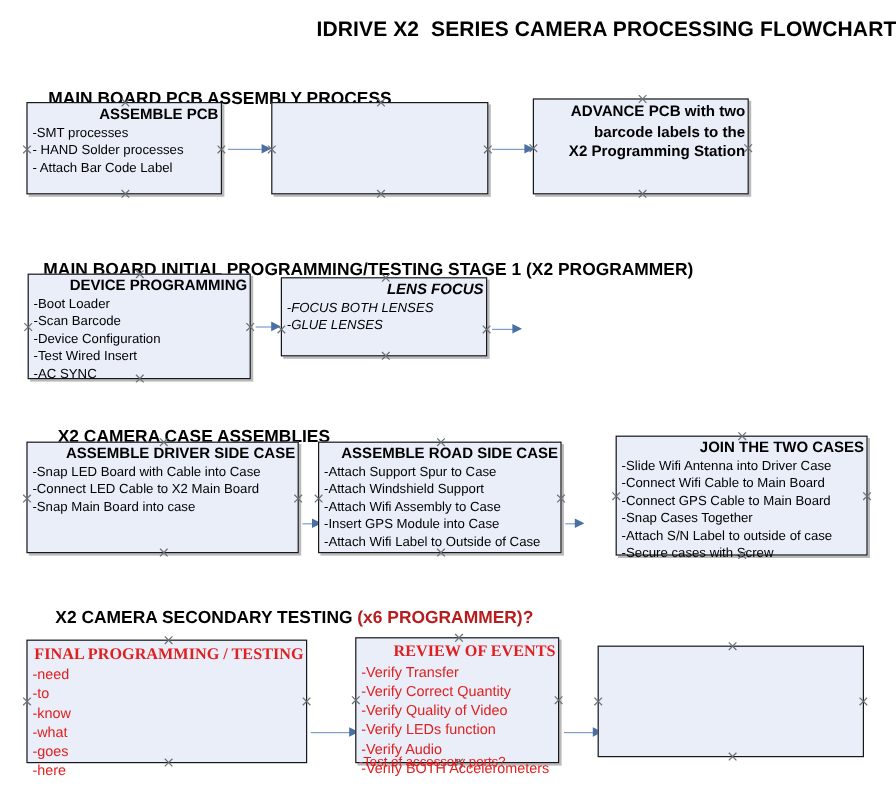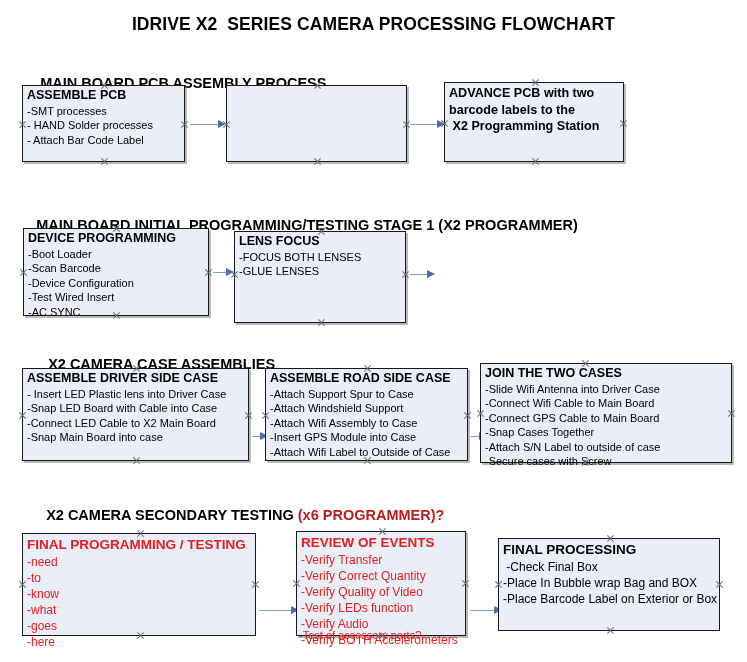--- a/index.html
+++ b/index.html
@@ -20,21 +20,21 @@
     position: absolute;
     inset: 0;
   }
 
   
   .doc-title {
     position: absolute;
     left: 0;
     top: 14px;
     width: 747px;
-    text-align: center;
+    text-align: right;
     font-size: 17.5px;
     font-weight: bold;
     letter-spacing: 0.1px;
     white-space: pre;
   }
   .section-title {
     position: absolute;
     font-size: 14.5px;
     font-weight: bold;
     white-space: pre;
@@ -60,33 +60,35 @@
     left: 4px;
     top: 2px;
     right: 2px;
   }
   .node-title {
     font-size: 12.5px;
     font-weight: bold;
     line-height: 15px;
     white-space: pre;
     margin-bottom: 1px;
+    text-align: right;
   }
   .node-line {
     font-size: 11px;
     line-height: 14.4px;
     white-space: pre;
   }
   .node.red .node-title,
   .node.red .node-line {
     color: #e02020;
   }
   .node.big-title .node-title {
     font-size: 13.5px;
     line-height: 17px;
+    font-family: Liberation Serif, serif;
   }
   .node.big-body .node-line {
     font-size: 12px;
     line-height: 16px;
   }
   .node.title-multiline .node-title {
     font-size: 12.6px;
     line-height: 16.5px;
   }
 
@@ -198,21 +200,21 @@
     </div>
     <span class="xmark" style="left:88px; top:-5px;"></span>
     <span class="xmark" style="left:88px; bottom:-5px;"></span>
     <span class="xmark" style="left:-5px; top:39px;"></span>
     <span class="xmark" style="right:-5px; top:39px;"></span>
   </div>
 
   <div class="arrow-line" style="left:213px; top:272px; width:16px;"></div>
   <div class="arrow-head" style="left:226px; top:268px;"></div>
 
-  <div class="node" style="left:234px; top:231px; width:172px; height:92px;">
+  <div class="node" style="left:234px; top:231px; width:172px; height:66px;font-style:italic;">
     <div class="node-inner">
       <div class="node-title">LENS FOCUS</div>
       <div class="node-line">-FOCUS BOTH LENSES</div>
       <div class="node-line">-GLUE LENSES</div>
     </div>
     <span class="xmark" style="left:82px; top:-5px;"></span>
     <span class="xmark" style="left:82px; bottom:-5px;"></span>
     <span class="xmark" style="left:-5px; top:38px;"></span>
     <span class="xmark" style="right:-5px; top:38px;"></span>
   </div>
@@ -221,21 +223,20 @@
   <div class="arrow-head" style="left:427px; top:270px;"></div>
 
 
   <div class="section-title" style="left:32px; top:340px;">
     <span>X2 CAMERA CASE ASSEMBLIES</span>
   </div>
 
   <div class="node" style="left:22px; top:368px; width:227px; height:93px;">
     <div class="node-inner">
       <div class="node-title">ASSEMBLE DRIVER SIDE CASE</div>
-      <div class="node-line">- Insert LED Plastic lens into Driver Case</div>
       <div class="node-line">-Snap LED Board with Cable into Case</div>
       <div class="node-line">-Connect LED Cable to X2 Main Board</div>
       <div class="node-line">-Snap Main Board into case</div>
     </div>
     <span class="xmark" style="left:109px; top:-5px;"></span>
     <span class="xmark" style="left:109px; bottom:-5px;"></span>
     <span class="xmark" style="left:-5px; top:42px;"></span>
     <span class="xmark" style="right:-5px; top:42px;"></span>
   </div>
 
@@ -253,21 +254,21 @@
     </div>
     <span class="xmark" style="left:97px; top:-5px;"></span>
     <span class="xmark" style="left:97px; bottom:-5px;"></span>
     <span class="xmark" style="left:-5px; top:42px;"></span>
     <span class="xmark" style="right:-5px; top:42px;"></span>
   </div>
 
   <div class="arrow-line" style="left:471px; top:436px; width:14px;"></div>
   <div class="arrow-head" style="left:479px; top:432px;"></div>
 
-  <div class="node" style="left:480px; top:363px; width:252px; height:100px;">
+  <div class="node" style="left:513px; top:363px; width:210px; height:100px;">
     <div class="node-inner">
       <div class="node-title">JOIN THE TWO CASES</div>
       <div class="node-line">-Slide Wifi Antenna into Driver Case</div>
       <div class="node-line">-Connect Wifi Cable to Main Board</div>
       <div class="node-line">-Connect GPS Cable to Main Board</div>
       <div class="node-line">-Snap Cases Together</div>
       <div class="node-line">-Attach S/N Label to outside of case</div>
       <div class="node-line">-Secure cases with Screw</div>
     </div>
     <span class="xmark" style="left:100px; top:-5px;"></span>
@@ -314,25 +315,19 @@
     <span class="xmark" style="left:-5px; top:47px;"></span>
     <span class="xmark" style="right:-5px; top:47px;"></span>
   </div>
 
   <div class="spill" style="left:299px; top:628px;">-Test of accessory ports?</div>
 
   <div class="arrow-line" style="left:470px; top:610px; width:28px;"></div>
   <div class="arrow-head" style="left:494px; top:606px;"></div>
 
   <div class="node big-title big-body plain" style="left:498px; top:538px; width:222px; height:93px;">
-    <div class="node-inner">
-      <div class="node-title">FINAL PROCESSING</div>
-      <div class="node-line"> -Check Final Box</div>
-      <div class="node-line">-Place In Bubble wrap Bag and BOX</div>
-      <div class="node-line">-Place Barcode Label on Exterior or Box</div>
-    </div>
     <span class="xmark" style="left:107px; top:-5px;"></span>
     <span class="xmark" style="left:107px; bottom:-5px;"></span>
     <span class="xmark" style="left:-5px; top:41px;"></span>
     <span class="xmark" style="right:-5px; top:41px;"></span>
   </div>
 
 </div>
 
 </body></html>

